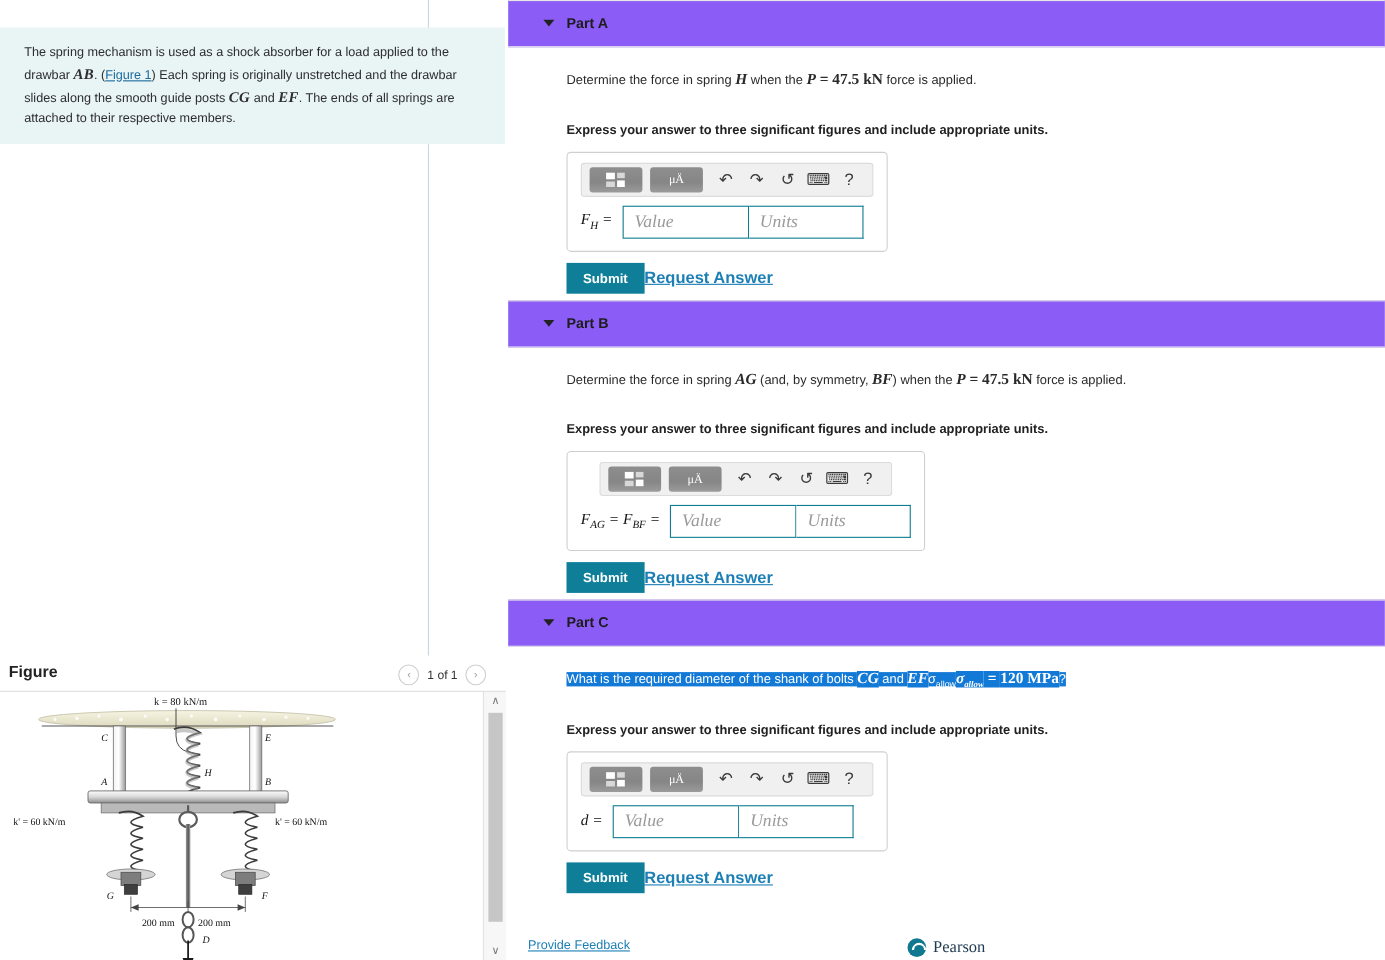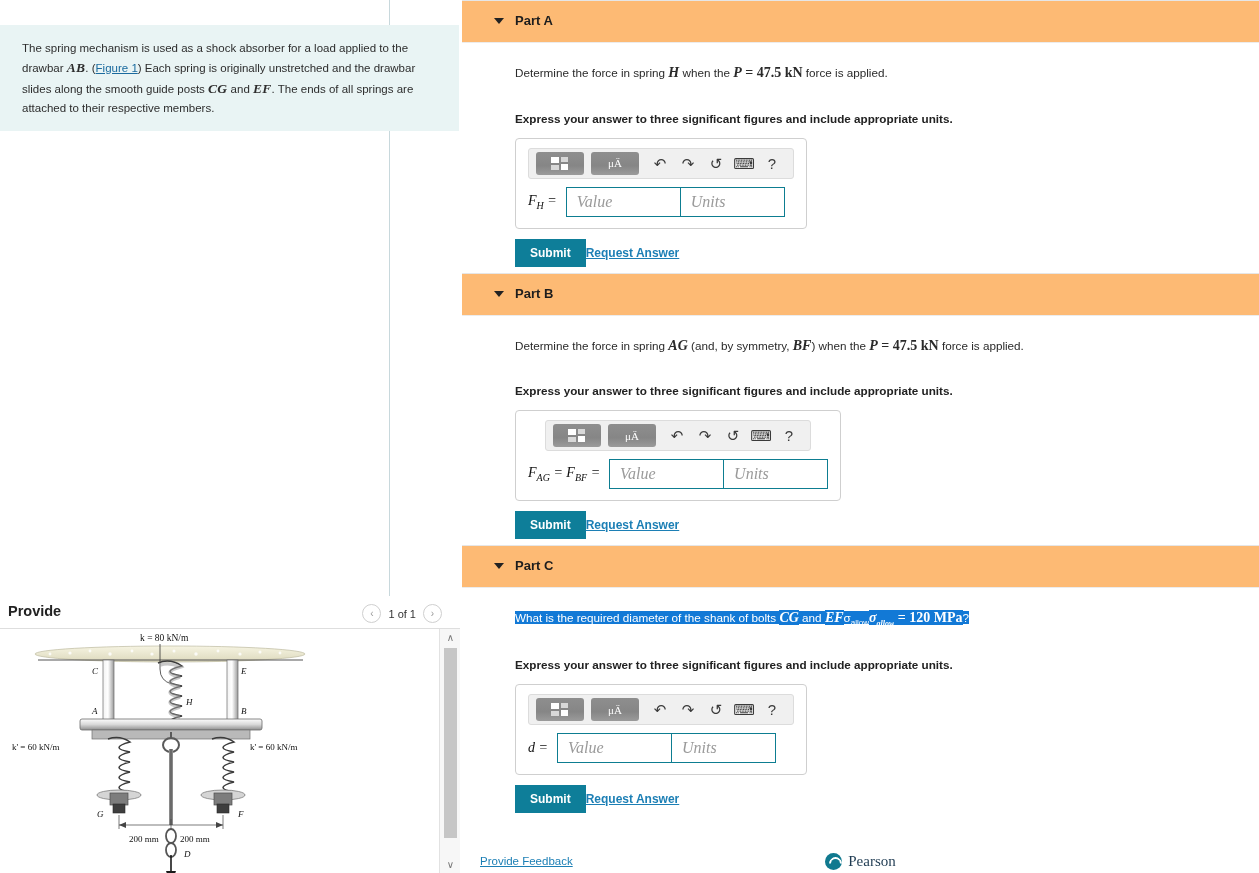--- a/index.html
+++ b/index.html
@@ -78,21 +78,21 @@
   .fig-canvas { position: absolute; left: 0; top: 0; width: 438px; height: 244px; }
 
   
   .right-col {
     position: absolute; left: 462px; top: 0;
     width: 797px; height: 873px; background: #fff;
   }
   .part-head {
     position: relative;
     height: 43px;
-    background: #fdba74;
+    background: #8b5cf6;
     border-top: 1px solid #e6e6e6;
     border-bottom: 1px solid #ececec;
   }
   .part-caret {
     position: absolute; left: 32px; top: 17px;
     width: 0; height: 0;
     border-left: 5px solid transparent; border-right: 5px solid transparent;
     border-top: 6px solid #222; cursor: pointer;
   }
   .part-label {
@@ -146,21 +146,21 @@
   }
   .inp-val { width: 115px; }
   .inp-units { width: 104px; border-left: none; }
   .actions { margin-top: 10px; display: flex; align-items: center; }
   .submit-btn {
     background: #0e7e99; color: #fff; border: none;
     font-size: 12px; font-weight: bold; font-family: "Liberation Sans", sans-serif;
     padding: 7px 15px; cursor: pointer;
   }
   .req-link {
-    color: #1c7fb5; font-size: 12px; font-weight: bold;
+    color: #1c7fb5; font-size: 15px; font-weight: bold;
     text-decoration: underline; cursor: pointer;
   }
   .feedback {
     margin: 36px 0 0 18px;
     color: #1c7fb5; font-size: 11.5px; text-decoration: underline; cursor: pointer;
     display: inline-block;
   }
   .pearson {
     position: absolute; left: 0; right: 0; bottom: 0; height: 24px;
     display: flex; align-items: center; justify-content: center; gap: 6px;
@@ -187,21 +187,21 @@
   <div class="left-col">
 
     <div class="problem-box">
       <div class="problem-text">
         <span>The spring mechanism is used as a shock absorber for a load applied to the drawbar </span><span class="mi">AB</span><span>. (</span><span class="figlink">Figure 1</span><span>) Each spring is originally unstretched and the drawbar slides along the smooth guide posts </span><span class="mi">CG</span><span> and </span><span class="mi">EF</span><span>. The ends of all springs are attached to their respective members.</span>
       </div>
     </div>
 
     <div class="figure-panel">
       <div class="figure-head">
-        <div class="figure-title">Provide</div>
+        <div class="figure-title">Figure</div>
         <div class="fig-pager">
           <div class="pg-btn">‹</div>
           <div class="pg-count">1 of 1</div>
           <div class="pg-btn">›</div>
         </div>
       </div>
 
       <div class="figure-body">
         <div class="fig-canvas">
           <svg width="438" height="244" viewBox="0 0 438 244">

